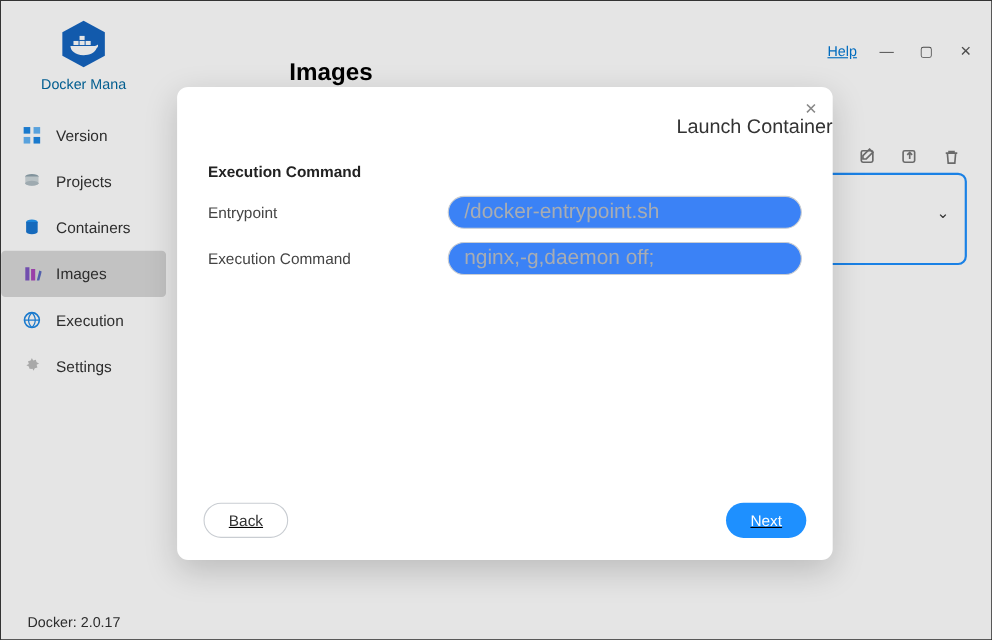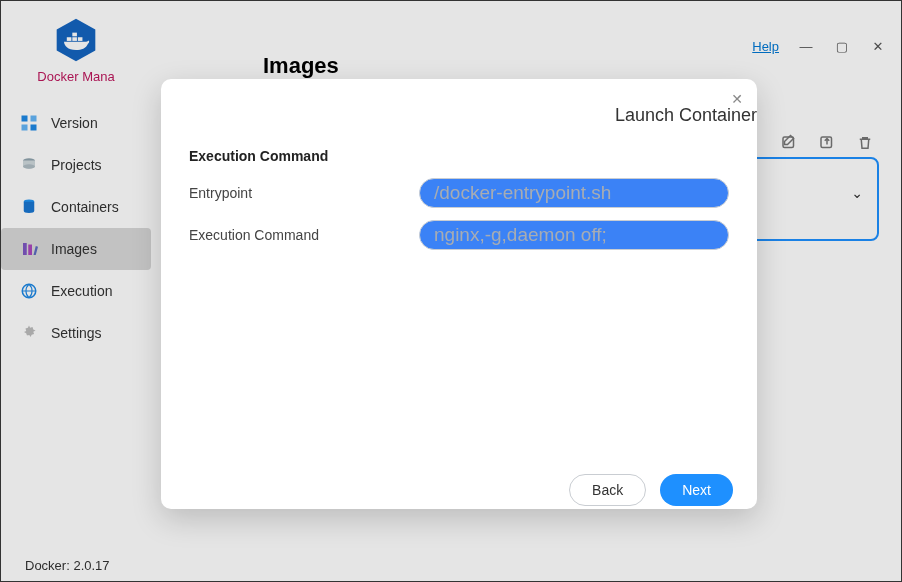--- a/index.html
+++ b/index.html
@@ -27,21 +27,21 @@
     position: absolute;
     left: 0; top: 0; bottom: 0;
     width: 150px;
     background: #fff;
     padding-top: 10px;
   }
   .brand {
     display: flex; flex-direction: column; align-items: center;
     padding: 6px 0 8px 0;
   }
-  .brand-name { font-size: 13px; color: #be185d; margin-top: 6px; }
+  .brand-name { font-size: 13px; color: #0369a1; margin-top: 6px; }
   .nav { margin-top: 10px; }
   .nav-item {
     display: flex; align-items: center;
     height: 42px;
     padding-left: 18px;
     gap: 12px;
     cursor: pointer;
     color: #333;
     font-size: 14px;
   }
@@ -107,43 +107,44 @@
   .modal-body {
     padding: 22px 28px 0 28px;
     flex: 1;
   }
   .section-title {
     font-size: 14px; font-weight: 700; color: #222;
     margin-bottom: 14px;
   }
   .form-row {
     display: flex; align-items: center;
-    gap: 20px;
+    gap: 8px;
     margin-bottom: 12px;
     justify-content: flex-end;
   }
   .form-label {
     width: 210px;
     font-size: 14px; color: #444;
   }
   .text-input {
     flex: 1;
     height: 30px;
     border: 1px solid #c9cdd2;
     border-radius: 16px;
     padding: 0 14px;
     font-size: 19px;
     color: #333;
     outline: none;
     background: #3b82f6;
   }
   .text-input::placeholder { color: #a7acb3; }
   .modal-footer {
-    display: flex; justify-content: flex-end; gap: 14px;
-    padding: 0 24px 3px 24px;
+    display: flex; justify-content: space-between; gap: 14px;
+    padding: 0 24px 20px 24px;
+    text-decoration: underline;
   }
   .btn {
     height: 32px;
     padding: 0 22px;
     border-radius: 16px;
     font-size: 14px;
     cursor: pointer;
     border: none;
     display: inline-flex; align-items: center; justify-content: center;
   }

